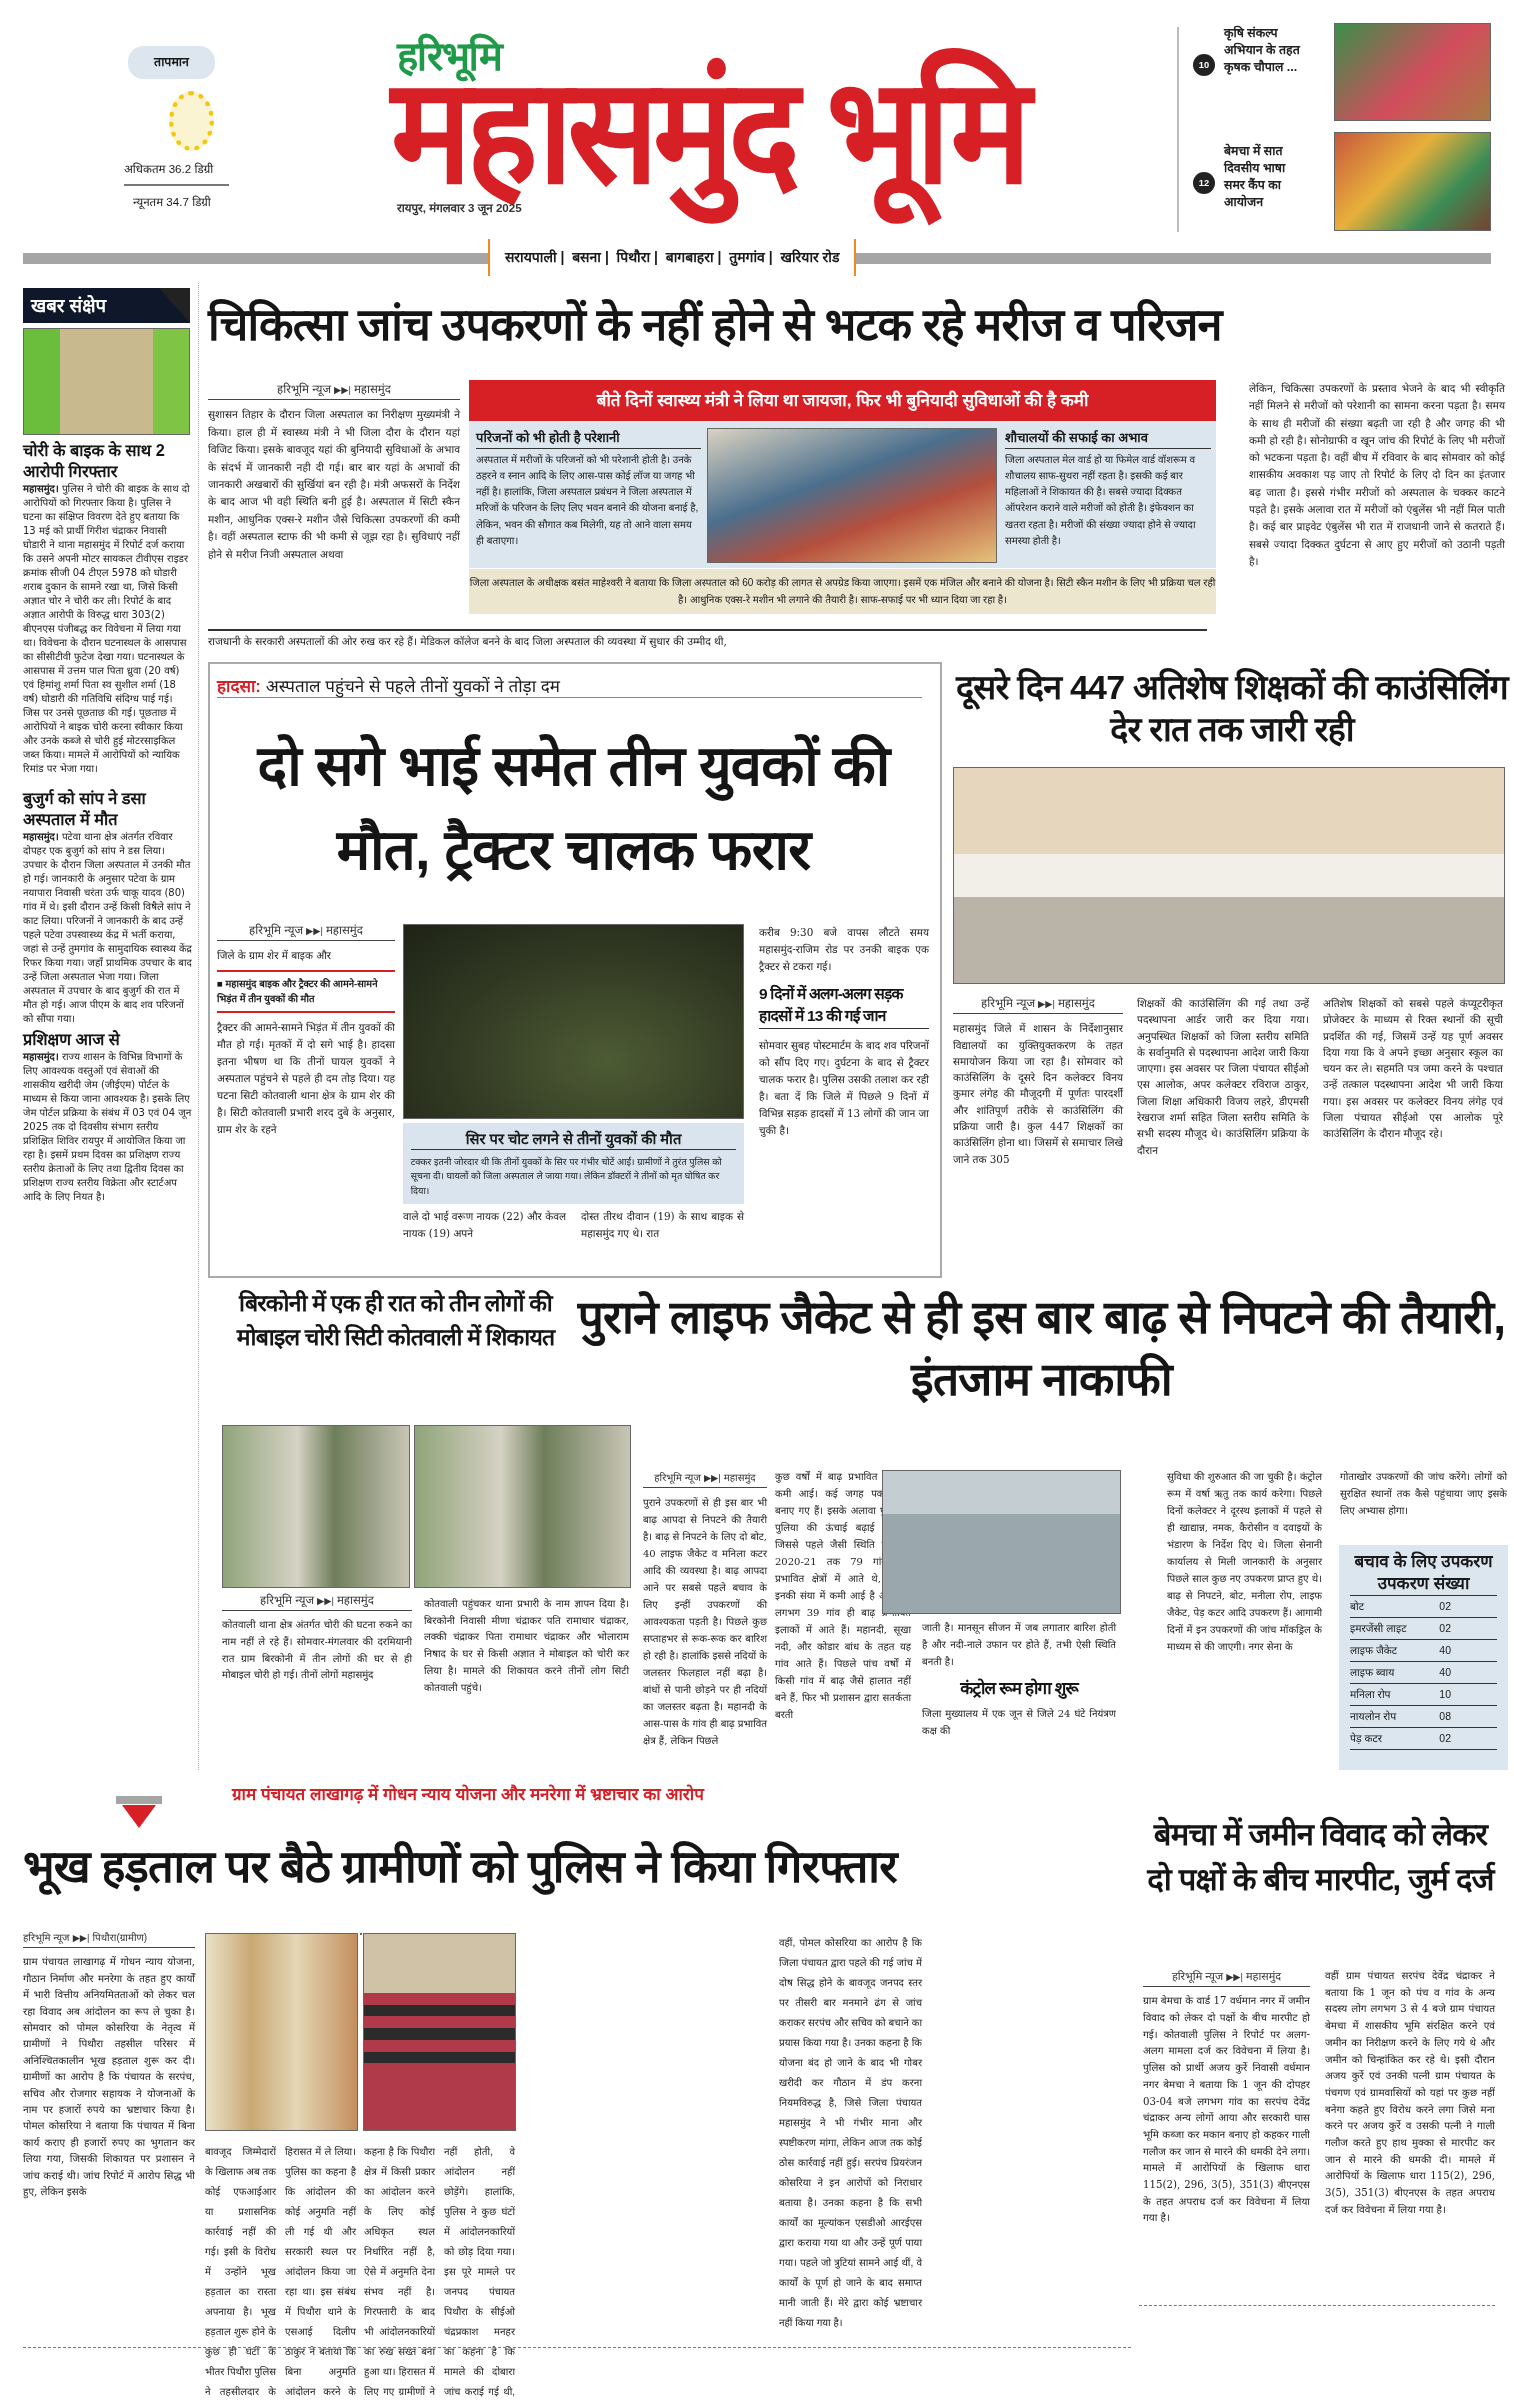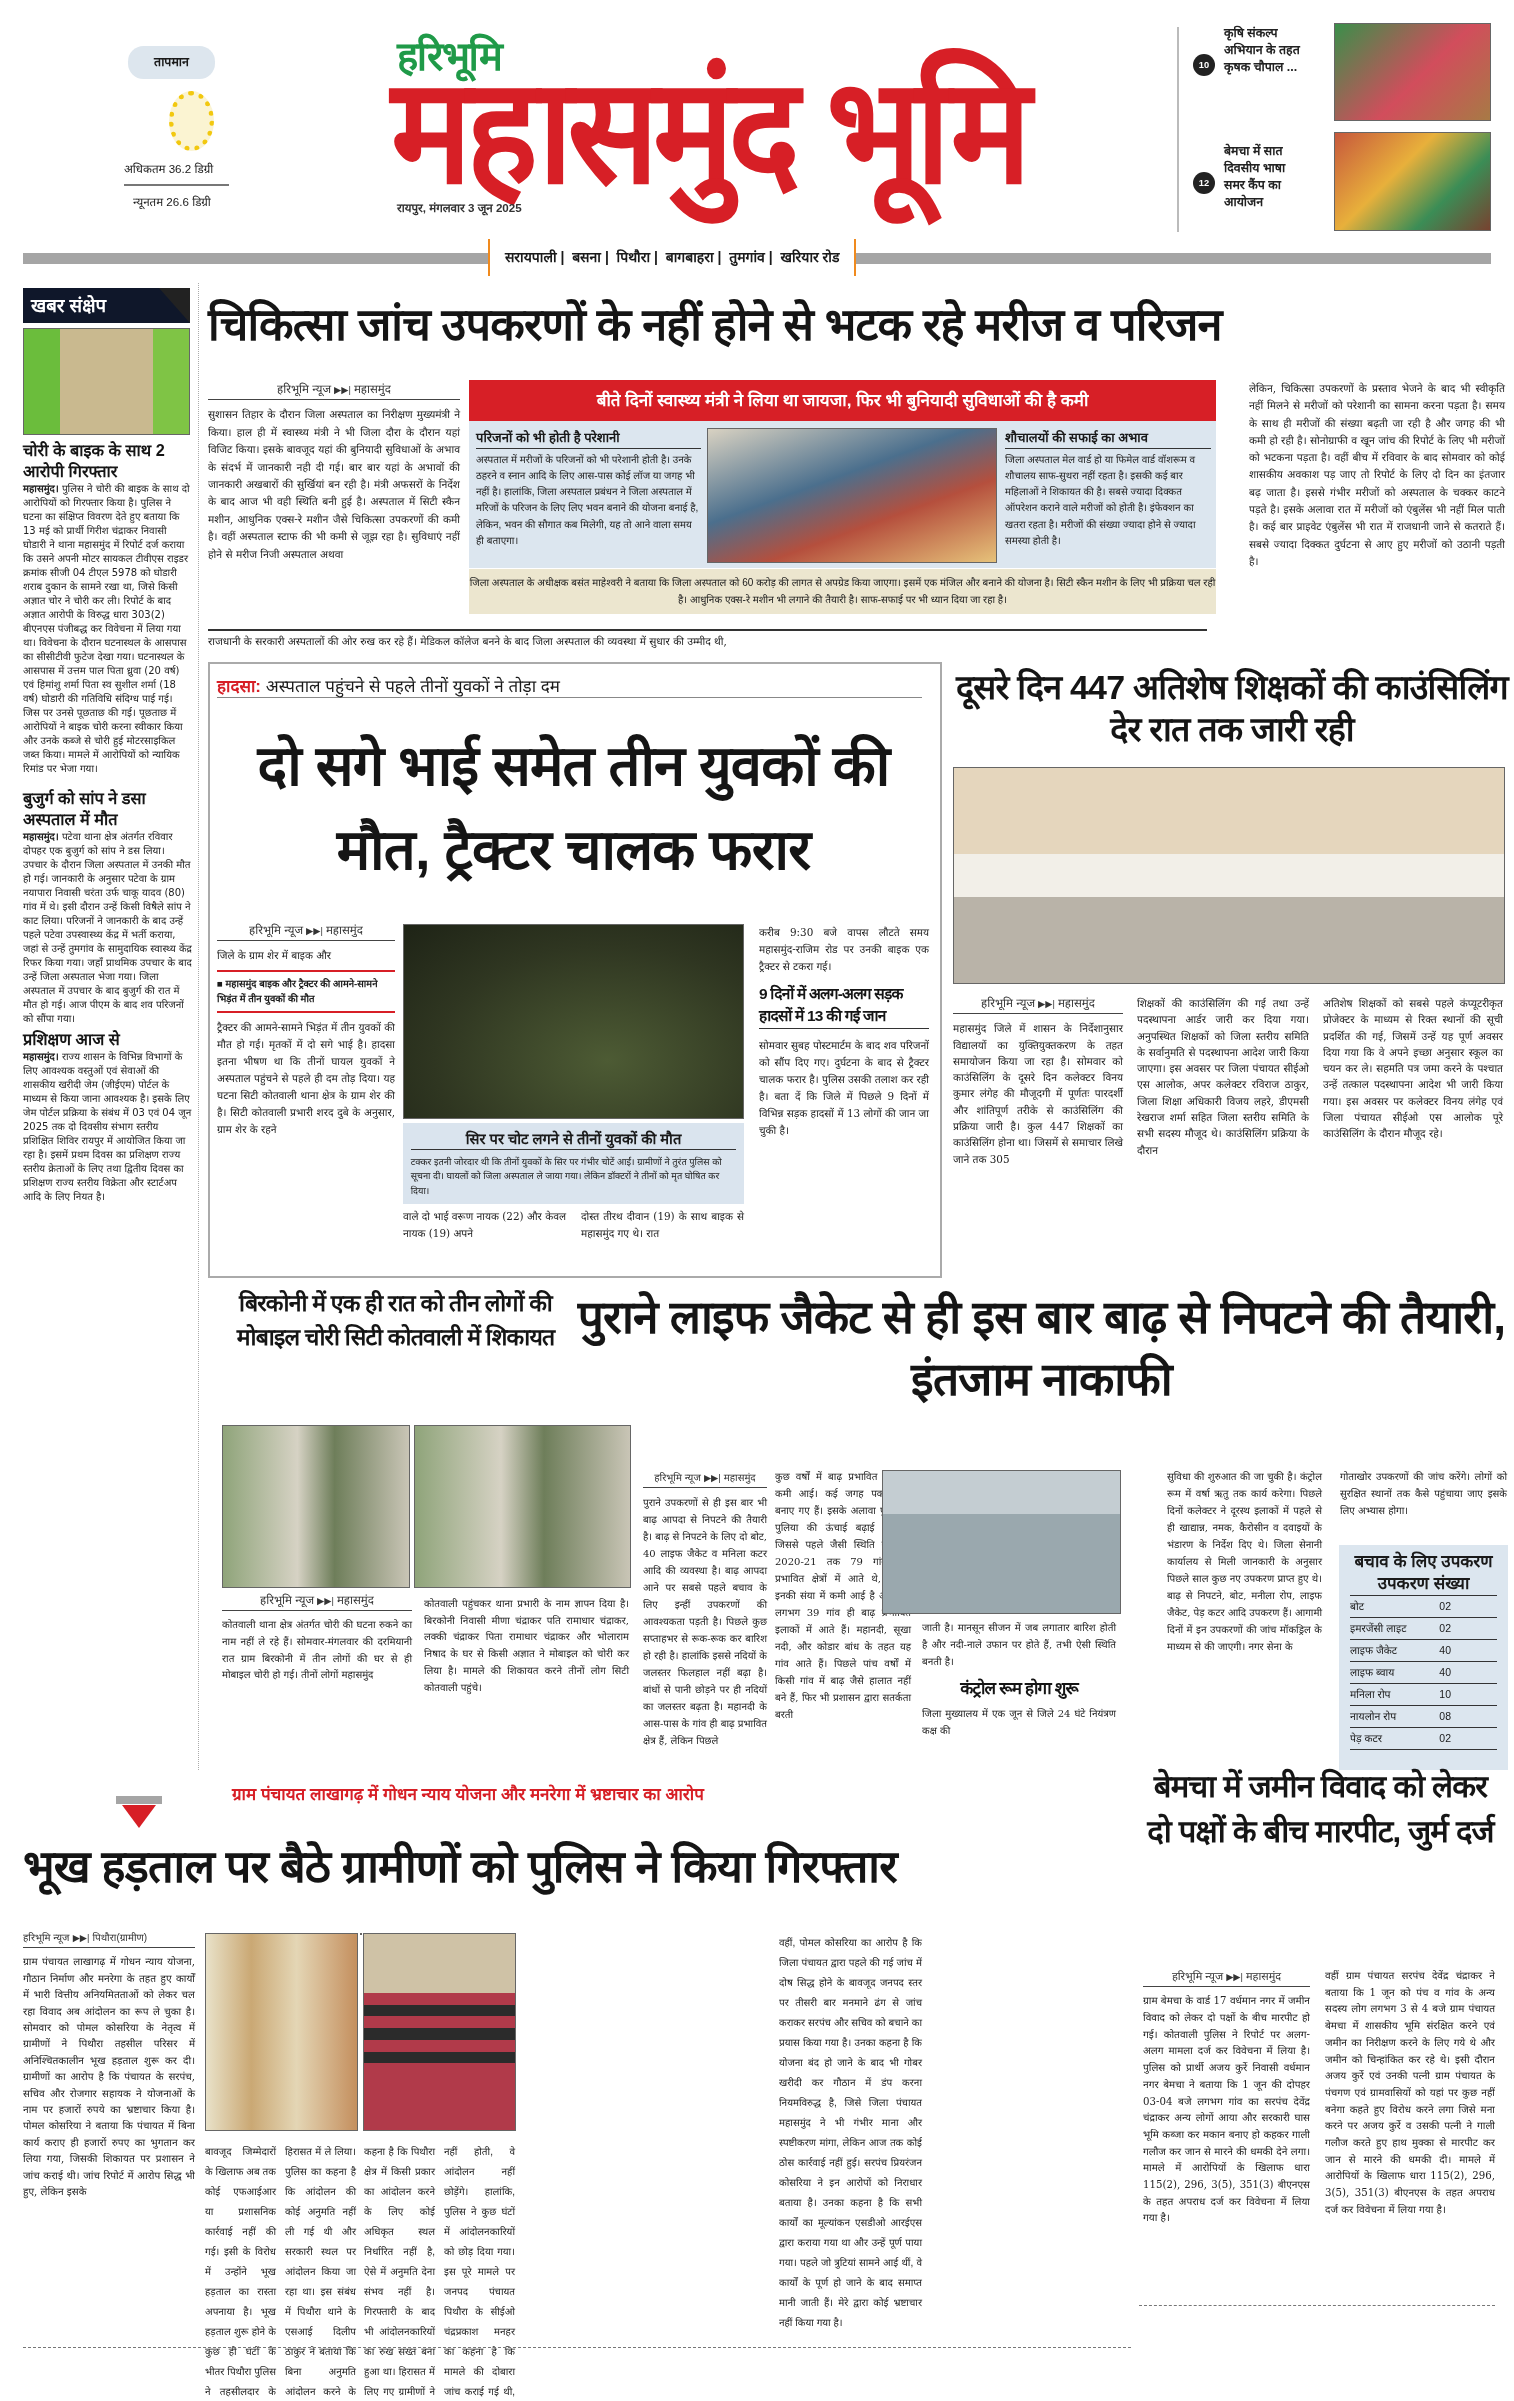--- a/index.html
+++ b/index.html
@@ -59,34 +59,34 @@
 .mob-h{left:225px;top:1286px;width:341px;font-size:23px;line-height:34px;text-align:center}
 .ph-mob{background:linear-gradient(90deg,#8fa47a,#d6d2c4 40%,#6e7e5a 60%,#c9c5b6)}
 .ph-boat{background:linear-gradient(180deg,#c4cdd2 0 30%,#9aa8ae 30% 100%)}
 .tbl{background:#dce6ef;padding:6.2px 11px}
 .tbl .th{font:bold 17px "Liberation Sans",sans-serif;text-align:center;line-height:22px;border-bottom:1.5px solid #333}
 .tbl .row{display:flex;justify-content:space-between;border-bottom:1.2px solid #333;font:10.5px "Liberation Sans",sans-serif;line-height:21px;padding-right:46px}
 
 .b-kicker{left:232px;top:1782px;font:bold 17px "Liberation Sans",sans-serif;color:#d71f26;white-space:nowrap}
 .b-arrow{left:116px;top:1796px;width:46px;height:7.7px;background:#a5a5a5}
 .b-h{left:23px;top:1836px;font-size:45px;line-height:62px;white-space:nowrap}
-.bem-h{left:1146px;top:1764px;width:349px;font-size:31px;line-height:45px;text-align:center}
+.bem-h{left:1146px;top:1812px;width:349px;font-size:31px;line-height:45px;text-align:center}
 .ph-police{background:linear-gradient(90deg,#e9e2c9,#caa874 30%,#e4d6b5 60%,#c48f5e)}
 .ph-sit{background:linear-gradient(180deg,#cfc2a6 0 30%,#b13a4a 30% 36%,#2b2b2b 36% 42%,#b13a4a 42% 48%,#2b2b2b 48% 54%,#b13a4a 54% 60%,#2b2b2b 60% 66%,#b13a4a 66%)}
 .dashline{border-top:1.5px dashed #777}
 .colsmall{font:10px "Liberation Sans",sans-serif;line-height:20px;text-align:justify;color:#222}
 </style>
 </head>
 <body>
 
 <div class="abs temp-badge">तापमान</div>
 <div class="abs sun"></div>
 <div class="abs tmax">अधिकतम 36.2 डिग्री</div>
 <div class="abs tline"></div>
-<div class="abs tmin">न्यूनतम 26.6 डिग्री</div>
+<div class="abs tmin">न्यूनतम 34.7 डिग्री</div>
 
 <div class="abs brand-small">हरिभूमि</div>
 <div class="abs brand-big">महासमुंद भूमि</div>
 <div class="abs dateline">रायपुर, मंगलवार 3 जून 2025</div>
 
 <div class="abs teaser-line"></div>
 <div class="abs num-badge" style="left:1193px;top:54px">10</div>
 <a class="abs teaser" style="left:1224px;top:25px;width:85px">कृषि संकल्प अभियान के तहत कृषक चौपाल ...</a>
 <div class="abs photo ph-green" style="left:1334px;top:23px;width:157px;height:98px"></div>
 <div class="abs num-badge" style="left:1193px;top:172px">12</div>

